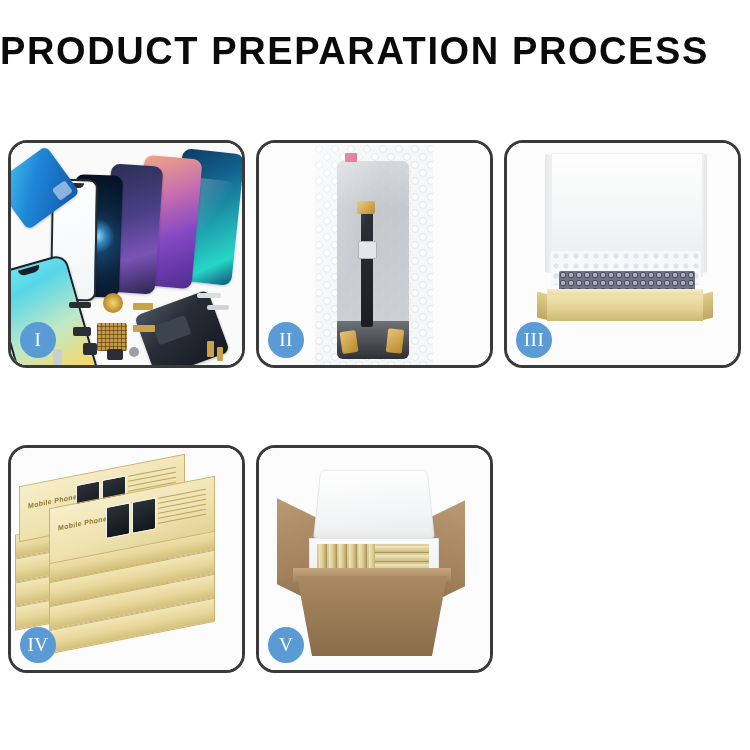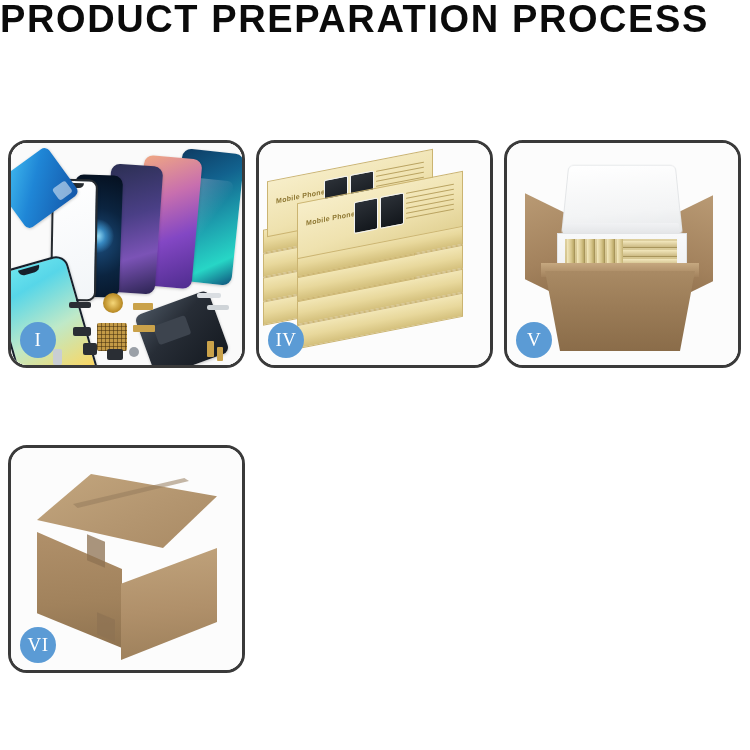--- a/index.html
+++ b/index.html
@@ -11,20 +11,21 @@
     width: 750px;
     height: 750px;
     font-family: "Liberation Sans", sans-serif;
     overflow: hidden;
     position: relative;
   }
 
   
   #header {
     width: 648px;
+    padding-top: 32px;
     text-align: left;
   }
   #page-title {
     font-family: "Liberation Sans", sans-serif;
     font-size: 38px;
     font-weight: bold;
     letter-spacing: 1.6px;
     color: #0b0b0b;
     line-height: 1.05;
     white-space: nowrap;
@@ -401,21 +402,51 @@
       <div class="part round" style="left:118px; top:204px; width:10px; height:10px; background:#9aa0a7;"></div>
       <div class="part" style="left:42px;  top:206px; width:9px;  height:16px; background:#c9ced3;"></div>
       <div class="part chip" style="left:196px; top:198px; width:7px;  height:16px;"></div>
       <div class="part chip" style="left:206px; top:204px; width:6px;  height:14px;"></div>
       <div class="part" style="left:186px; top:150px; width:24px; height:5px; background:#dadee2;"></div>
       <div class="part" style="left:196px; top:162px; width:22px; height:5px; background:#cfd4d8;"></div>
     </div>
     <div class="badge">I</div>
   </div>
 
-
+  <div class="panel">
+    <div class="panel-stage">
+      <div class="bubblebag">
+        <div class="bb-screen"></div>
+        <div class="bb-bottom"></div>
+        <div class="bb-flex"></div>
+        <div class="bb-conn"></div>
+        <div class="bb-tape"></div>
+        <div class="bb-tab-l"></div>
+        <div class="bb-tab-r"></div>
+        <div class="bb-label"></div>
+        <div class="bb-gloss"></div>
+      </div>
+    </div>
+    <div class="badge">II</div>
+  </div>
+
+  <div class="panel">
+    <div class="panel-stage">
+      <div class="p3-lid-l"></div>
+      <div class="p3-lid-r"></div>
+      <div class="p3-lid"></div>
+      <div class="p3-foam"></div>
+      <div class="p3-bubble"></div>
+      <div class="p3-tray-lcap"></div>
+      <div class="p3-tray-rcap"></div>
+      <div class="p3-tray-lip"></div>
+      <div class="p3-tray-front"></div>
+    </div>
+    <div class="badge">III</div>
+  </div>
 
   <div class="panel">
     <div class="panel-stage">
       <div class="stack">
 
         <div class="kbox s2" style="left:0px;  top:124px;"></div>
         <div class="kbox s2" style="left:0px;  top:100px;"></div>
         <div class="kbox s2" style="left:0px;  top:76px;"></div>
         <div class="kbox s2" style="left:0px;  top:52px;"></div>
 
@@ -480,25 +511,14 @@
         <i style="top:29px;"></i>
           <i style="top:38px;"></i>
       </div>
 
       <div class="v-rim"></div>
       <div class="v-body"></div>
     </div>
     <div class="badge">V</div>
   </div>
 
-  <div class="panel">
-    <div class="panel-stage">
-      <div class="c-top"></div>
-      <div class="c-top-seam"></div>
-      <div class="c-left"></div>
-      <div class="c-right"></div>
-      <div class="c-tab-a"></div>
-      <div class="c-tab-b"></div>
-    </div>
-    <div class="badge">VI</div>
-  </div>
 
 </div>
 
 </body></html>

